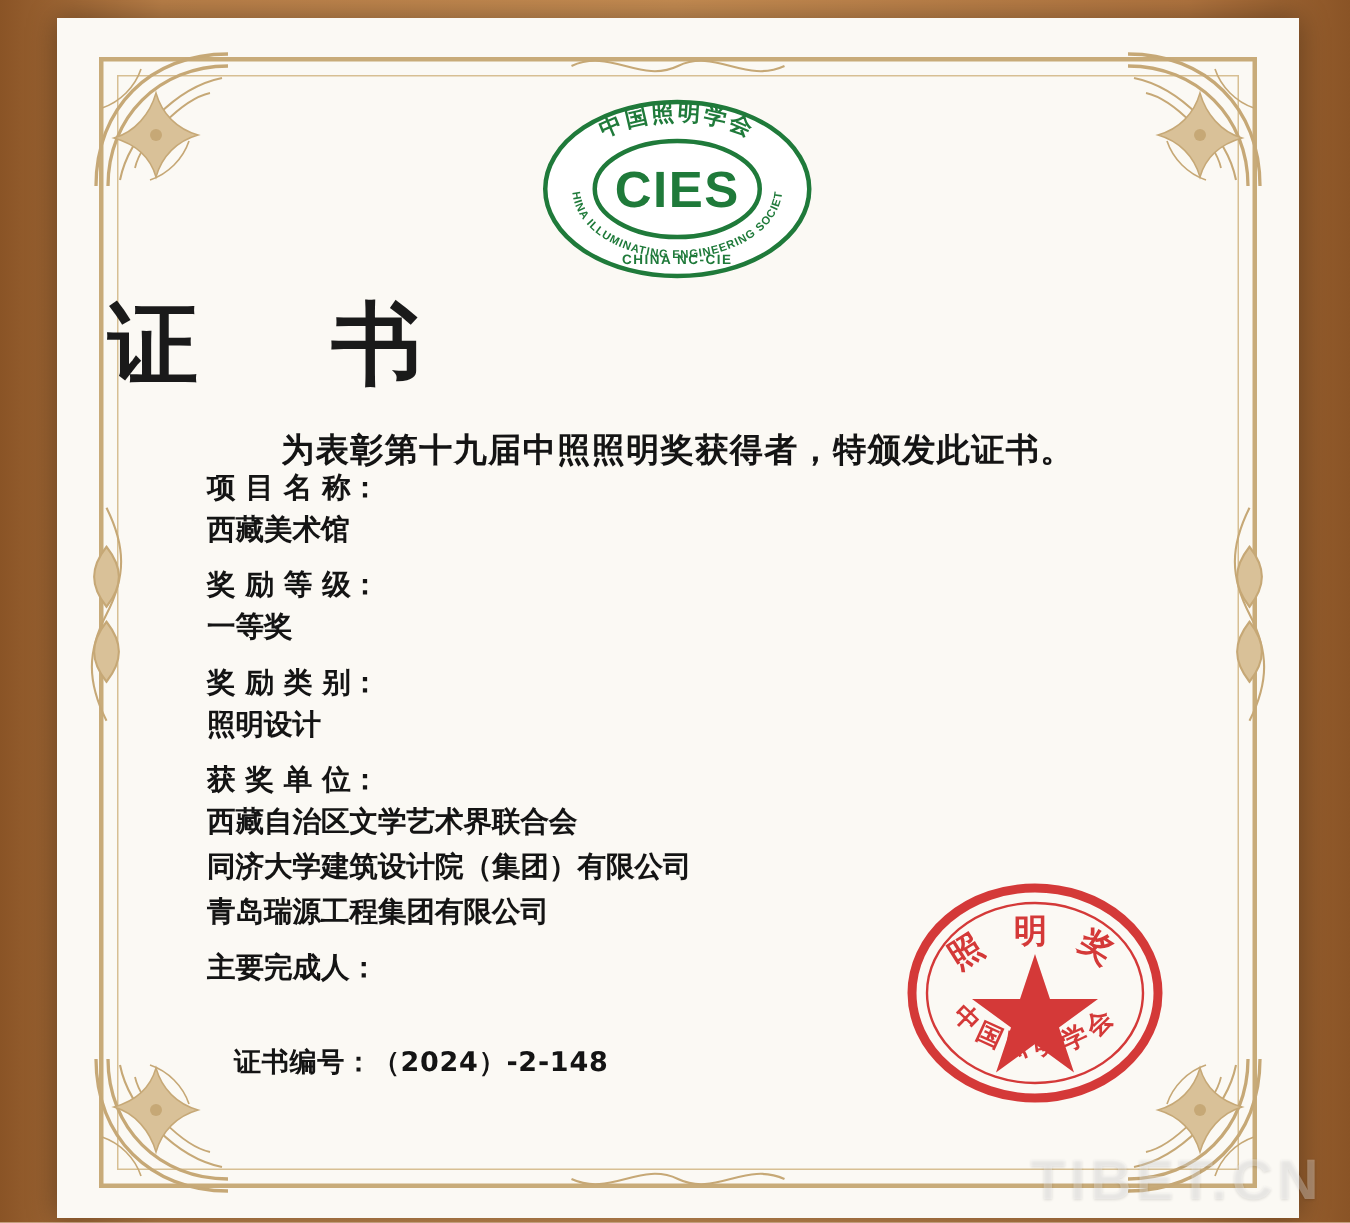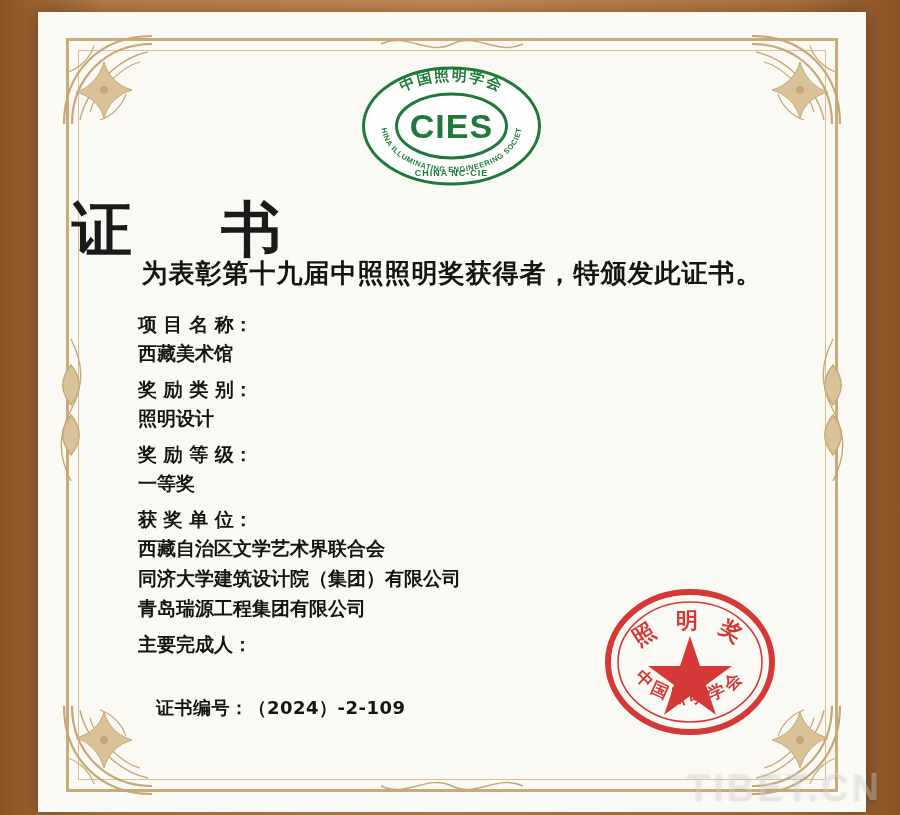--- a/index.html
+++ b/index.html
@@ -84,24 +84,24 @@
     font-family: "DejaVu Sans", "Liberation Sans", sans-serif;
     font-size: 60px;
     font-weight: bold;
     letter-spacing: 34px;
     text-indent: 34px;
     color: #1a1a1a;
   }
   #subtitle {
     position: absolute;
     left: 0; right: 0;
-    top: 244px;
+    top: 273px;
     text-align: center;
     font-family: "DejaVu Sans", "Liberation Sans", sans-serif;
-    font-size: 26px;
+    font-size: 22px;
     font-weight: bold;
     letter-spacing: 1px;
     color: #141414;
   }
   
   #fields {
     position: absolute;
     left: 100px;
     top: 300px;
     right: 72px;
@@ -293,46 +293,46 @@
     <div id="subtitle">为表彰第十九届中照照明奖获得者，特颁发此证书。</div>
 
     <div id="fields">
       <div class="field-row">
         <div class="field-label">项 目 名 称：</div>
         <div class="field-value">
           <span class="line">西藏美术馆</span>
         </div>
       </div>
       <div class="field-row">
+        <div class="field-label">奖 励 等 级：</div>
+        <div class="field-value">
+          <span class="line">一等奖</span>
+        </div>
+      </div>
+      <div class="field-row">
         <div class="field-label">奖 励 类 别：</div>
         <div class="field-value">
           <span class="line">照明设计</span>
-        </div>
-      </div>
-      <div class="field-row">
-        <div class="field-label">奖 励 等 级：</div>
-        <div class="field-value">
-          <span class="line">一等奖</span>
         </div>
       </div>
       <div class="field-row">
         <div class="field-label">获 奖 单 位：</div>
         <div class="field-value">
           <span class="line">西藏自治区文学艺术界联合会</span>
           <span class="line">同济大学建筑设计院（集团）有限公司</span>
           <span class="line">青岛瑞源工程集团有限公司</span>
         </div>
       </div>
       <div class="field-row">
         <div class="field-label">主要完成人：</div>
       </div>
     </div>
 
     <div id="cert-no">
-      <span>证书编号：</span><span>（2024）-2-109</span>
+      <span>证书编号：</span><span>（2024）-2-148</span>
     </div>
 
     <div id="seal">
       <svg width="176" height="176" viewBox="0 0 176 176">
         <ellipse cx="88" cy="88" rx="82" ry="70" fill="none" stroke="#cf1f1f" stroke-width="6"></ellipse>
         <ellipse cx="88" cy="88" rx="72" ry="60" fill="none" stroke="#cf1f1f" stroke-width="1.6"></ellipse>
         <defs>
           <path id="sealTop" d="M 24 96 A 66 56 0 0 1 152 96"></path>
           <path id="sealBot" d="M 26 88 A 64 54 0 0 0 150 88"></path>
         </defs>

